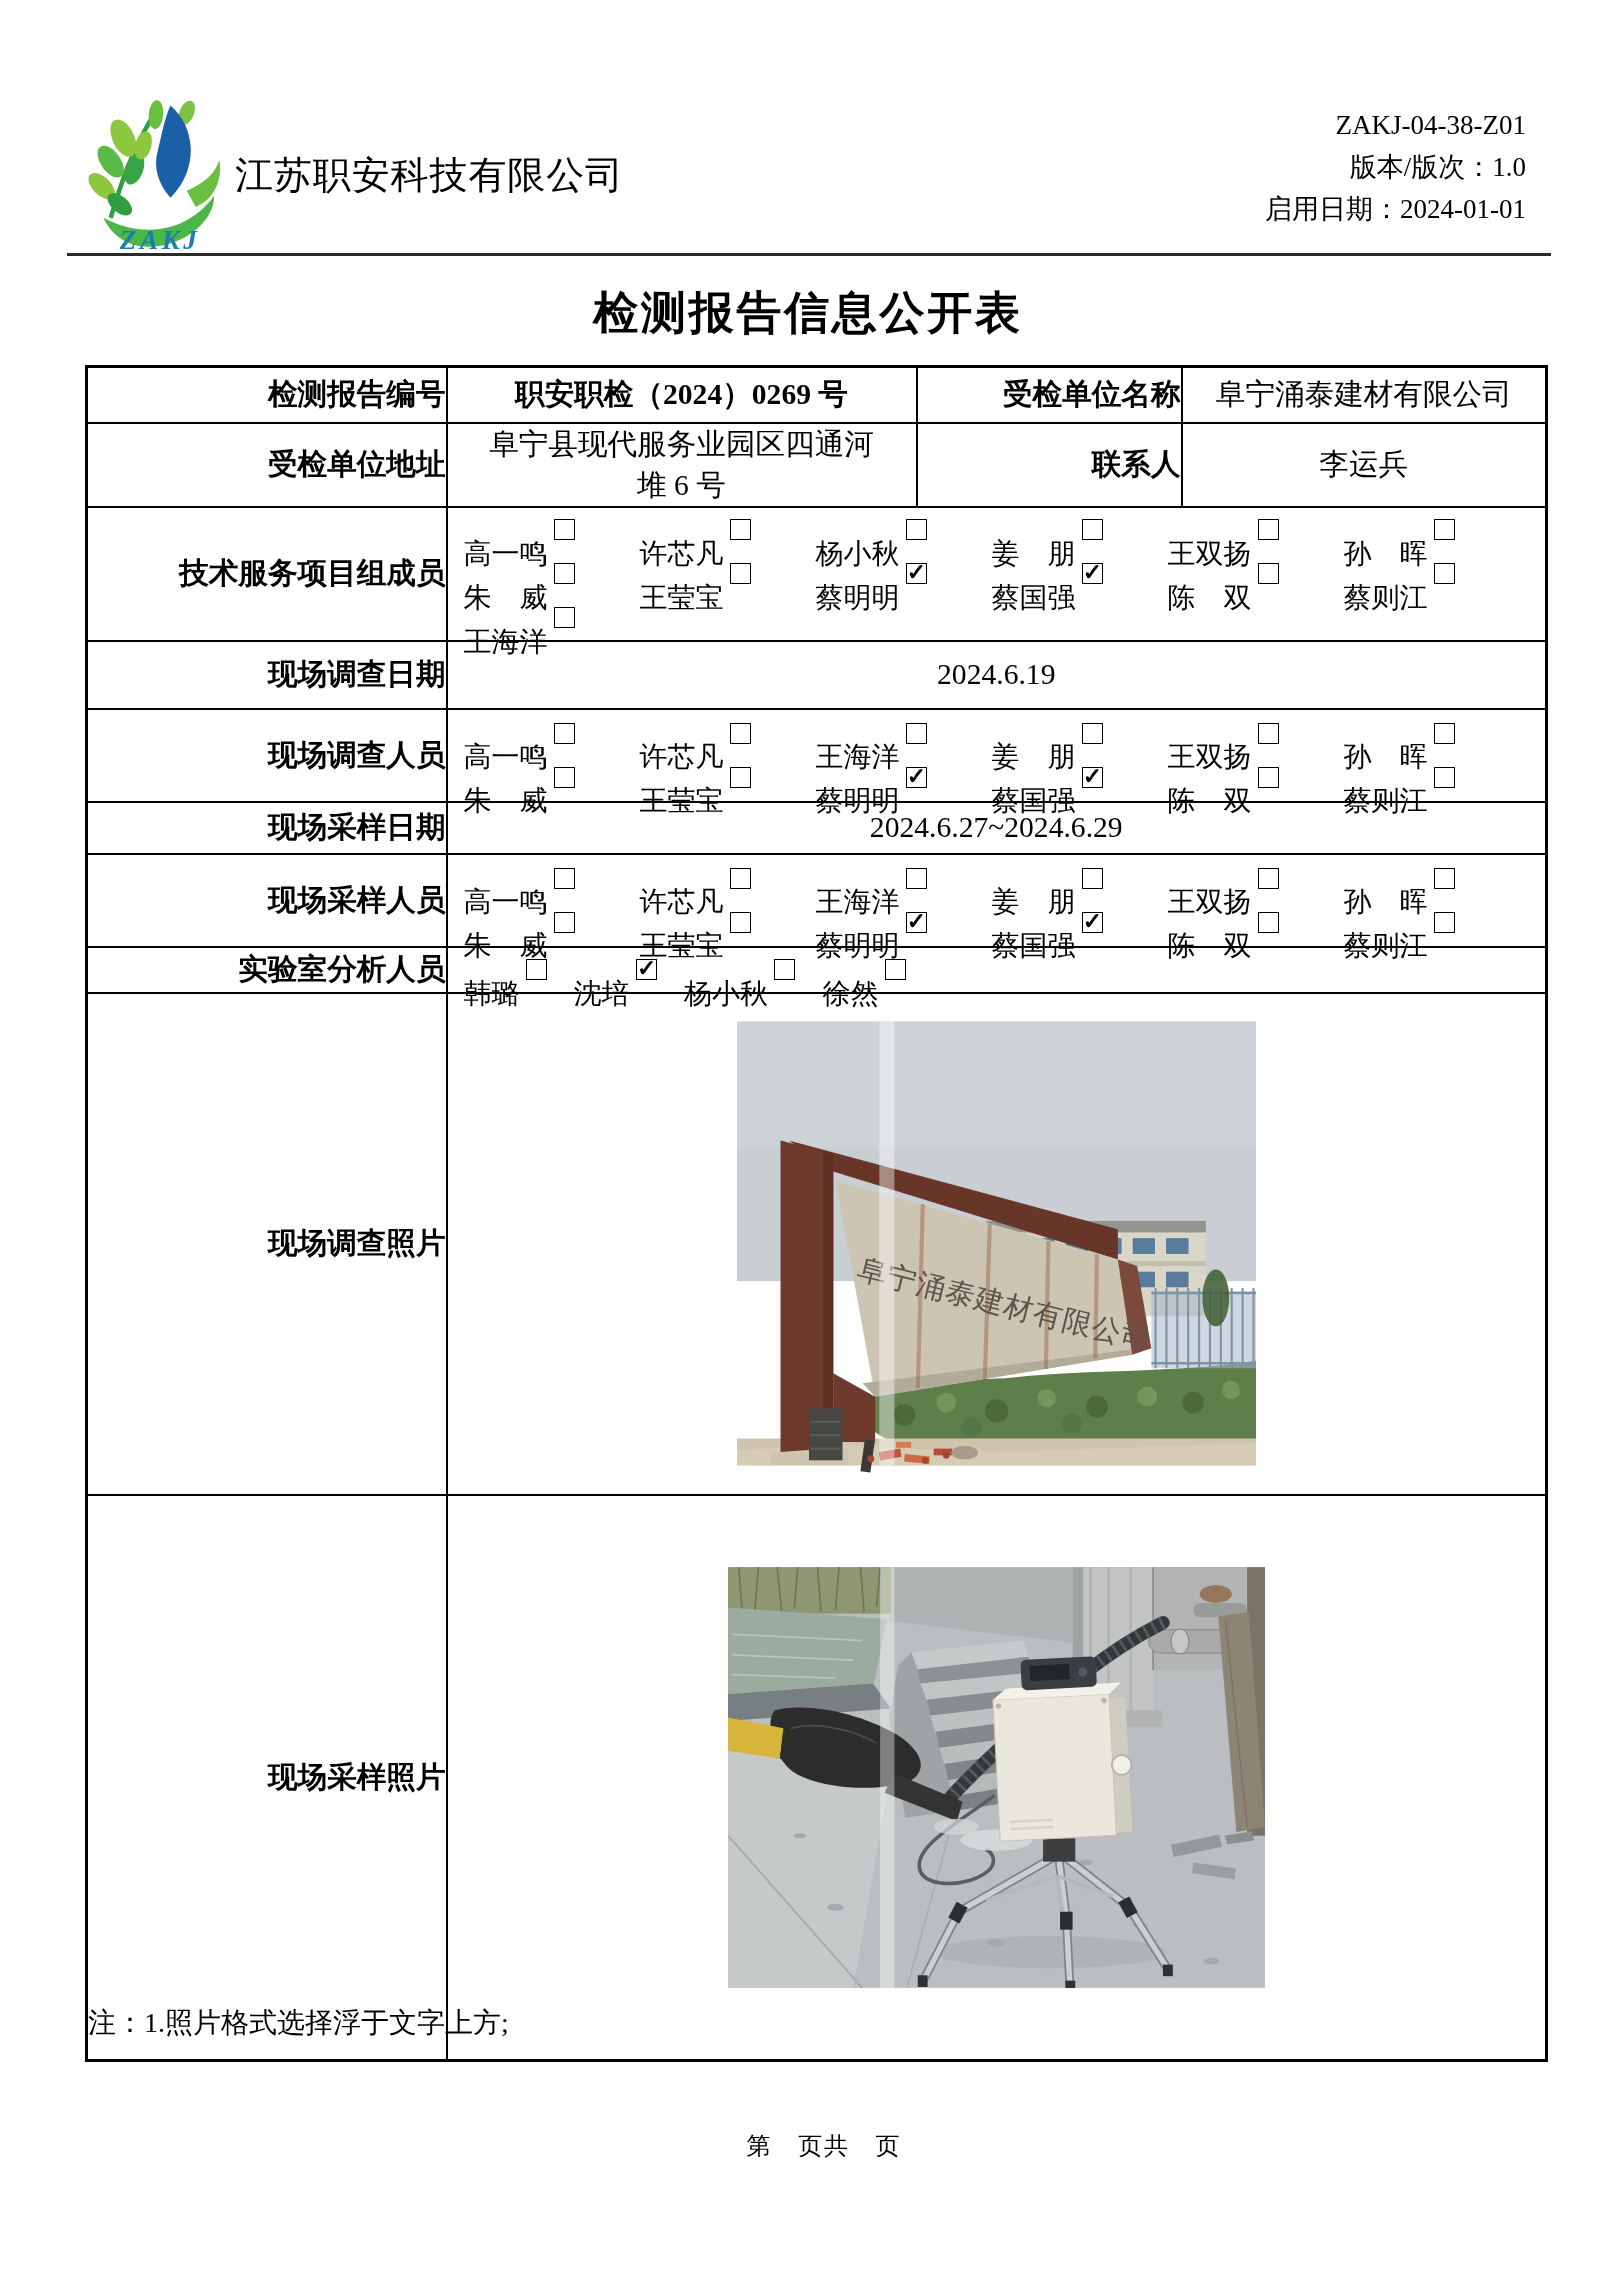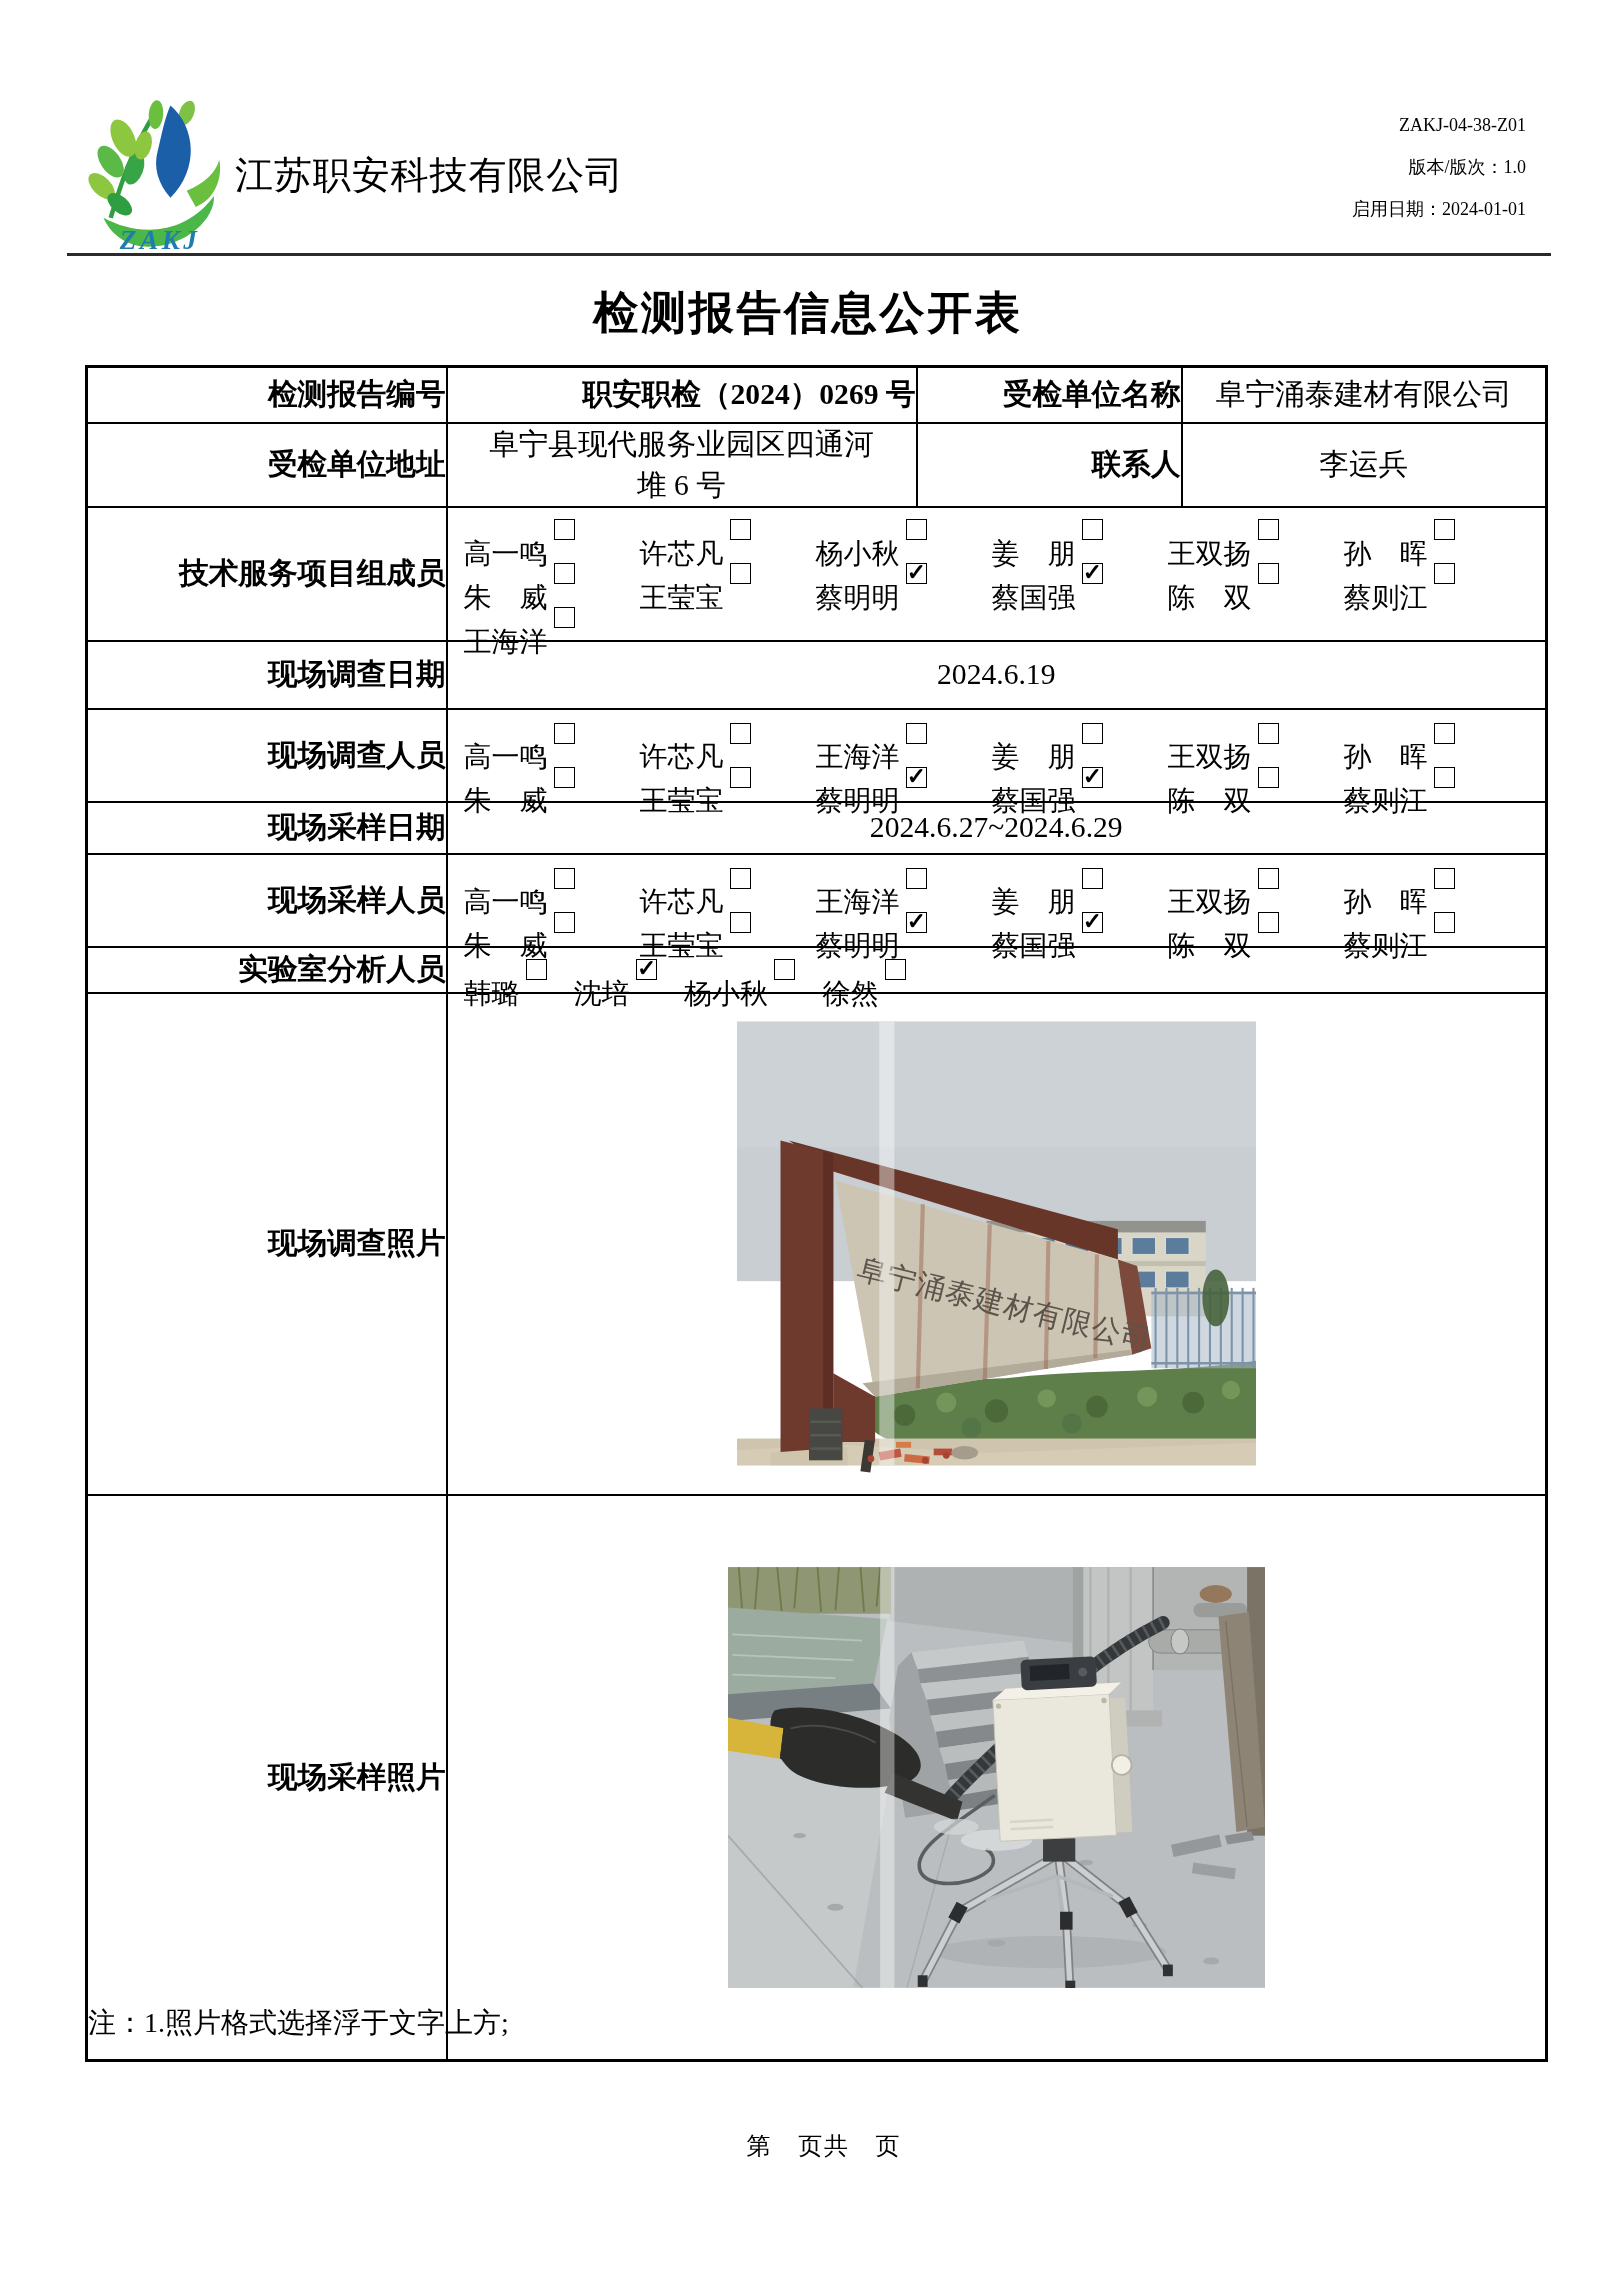--- a/index.html
+++ b/index.html
@@ -8,38 +8,38 @@
     font-family:"Liberation Serif","DejaVu Serif",serif; color:#000;
     overflow:hidden;
   }
   
   .logo { position:absolute; left:75px; top:82px; width:161px; height:172px; }
   .company-name {
     position:absolute; left:235px; top:150px; font-size:38px; letter-spacing:0.9px;
   }
   .doc-meta {
     position:absolute; right:90px; top:104px; text-align:right;
-    font-size:18px; line-height:42px;
+    font-size:27px; line-height:42px;
   }
   .header-rule {
     position:absolute; left:67px; top:253px; width:1484px; height:2.7px; background:#2b2b2b;
   }
   .title {
     position:absolute; left:0; top:283px; width:100%; text-align:center;
     font-size:45px; font-weight:bold; letter-spacing:2.7px;
   }
   
   table.form {
     position:absolute; left:85px; top:365px; width:1460px;
     border-collapse:collapse; table-layout:fixed;
   }
   table.form { border:3.6px solid #000; }
   table.form td { border:2.7px solid #000; padding:0; vertical-align:middle; }
   td.lbl  { font-weight:bold; text-align:right; font-size:29.6px; padding:0 5.4px; }
-  td.val-b { font-weight:bold; font-size:29.6px; padding-left:14.3px; text-align:right; }
+  td.val-b { font-weight:bold; font-size:29.6px; padding-left:14.3px; text-align:center; }
   td.val-c { font-size:29.6px; text-align:center; }
   td.people-cell { vertical-align:middle; }
   .name-line { display:flex; align-items:center; height:44px; padding-left:16px; }
   .name-line.compact .name-item { width:auto; margin-right:27px; }
   .name-item { width:176px; display:flex; align-items:center; font-size:28px; }
   .name-item .nm { margin-right:6.3px; white-space:pre;margin-top:48px; }
   .cb {
     width:19px; height:19px; border:1.8px solid #000; display:inline-block;
     font-size:23px; line-height:17px; text-align:center; font-weight:bold;
     box-sizing:content-box; flex:none;

